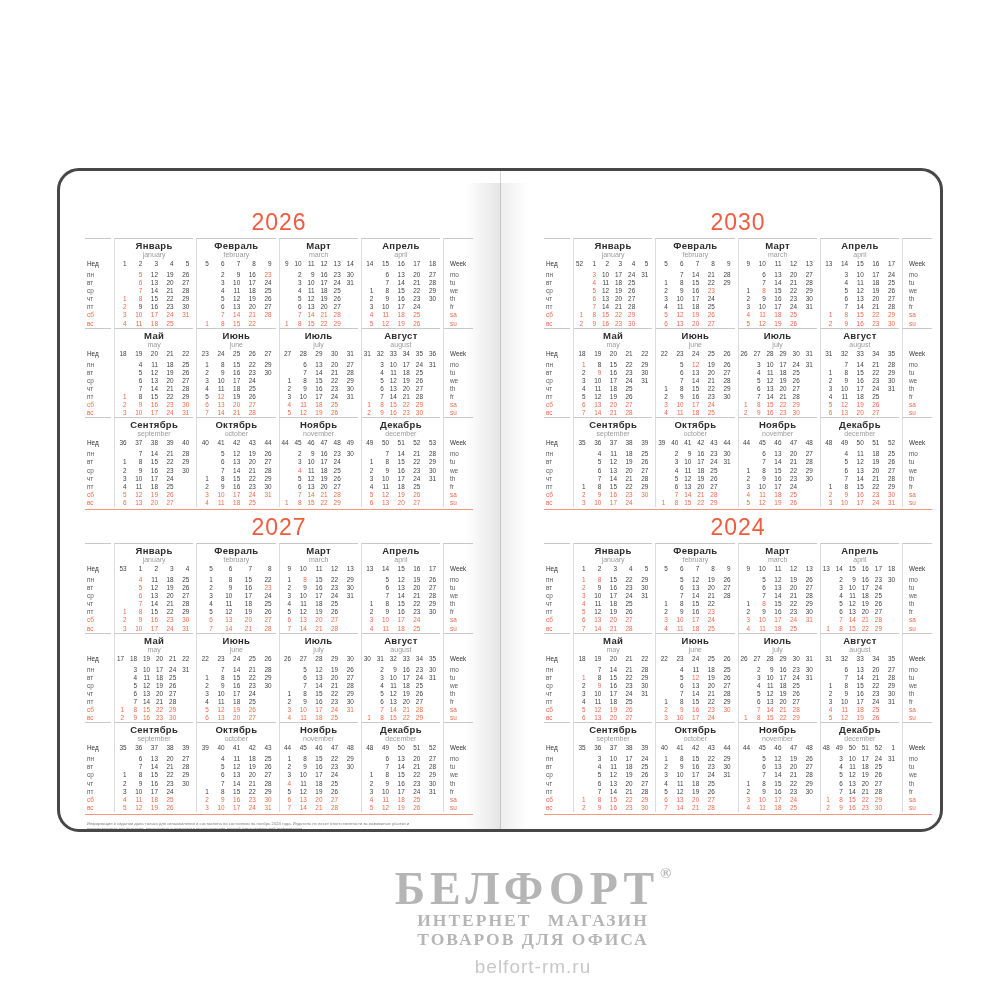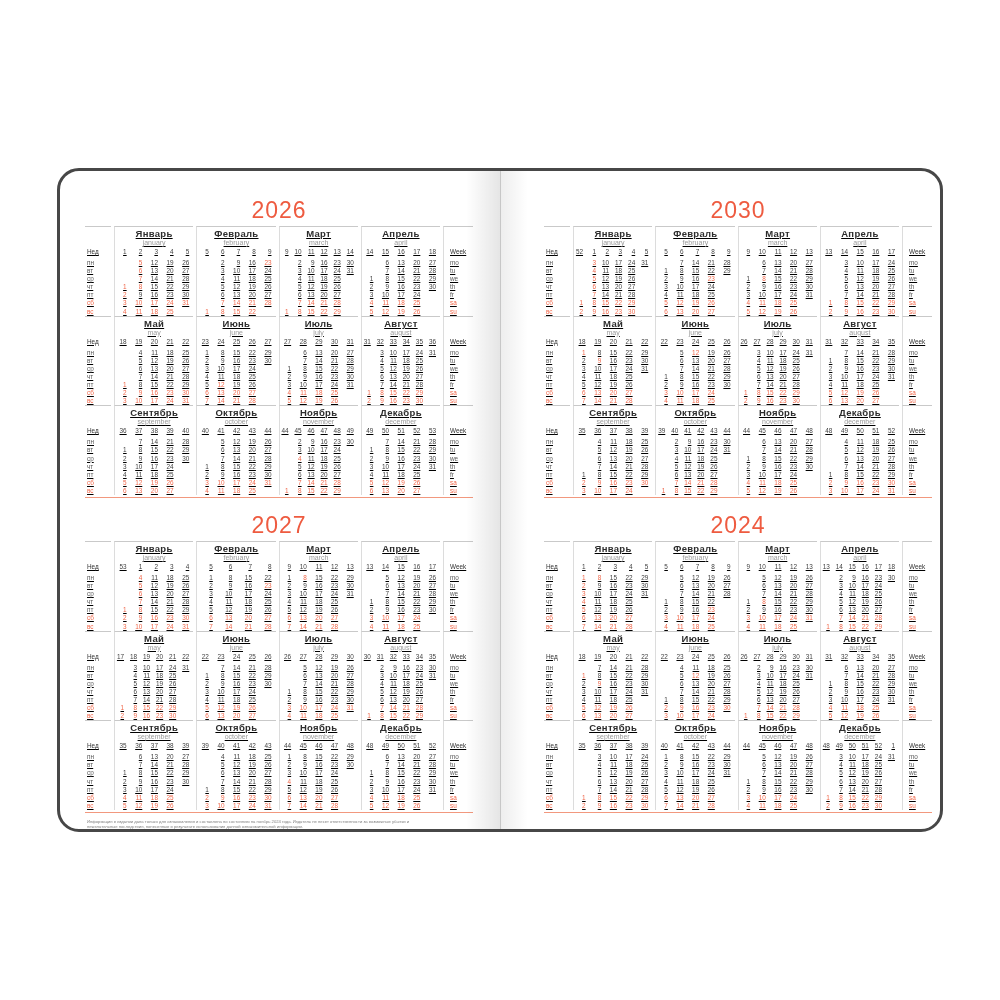--- a/index.html
+++ b/index.html
@@ -5,37 +5,37 @@
   html,body{margin:0;padding:0;background:#ffffff;}
   .stage{position:relative;width:1000px;height:1000px;background:#fff;overflow:hidden;
          font-family:"Liberation Sans","DejaVu Sans",sans-serif;
          --accent:#ee5b40;--day-red:#f0684b;--day-text:#3f3f3f;--label-gray:#5a5a5a;
          --month-en-gray:#9a9a9a;--rule-gray:#c9c9c9;--divider:#dcdcdc;--year-rule:#f2987e;
          --cover:#474747;--watermark-gray:#b5b5b5;--watermark-light:#c8c8c8;}
 
   .notebook{position:absolute;left:57px;top:168px;width:886px;height:664px;
             border:3px solid var(--cover);border-radius:22px;background:#fff;
             box-sizing:border-box;overflow:hidden;}
-  .page{position:absolute;top:0;height:100%;width:440px;}
+  .page{position:absolute;top:12px;height:100%;width:440px;}
   .page.left{left:0;}
   .page.right{left:440px;}
   .page.left::after{content:"";position:absolute;right:0;top:0;width:34px;height:100%;
       background:linear-gradient(90deg,rgba(0,0,0,0) 0%,rgba(0,0,0,0.10) 100%);pointer-events:none;}
   .page.right::before{content:"";position:absolute;left:0;top:0;width:28px;height:100%;
       background:linear-gradient(90deg,rgba(0,0,0,0.07) 0%,rgba(0,0,0,0) 100%);pointer-events:none;}
   .spine-line{position:absolute;left:440px;top:0;width:1px;height:100%;background:rgba(0,0,0,0.16);}
 
   .content{padding-top:28px;}
   .page.left  .content{width:388px;margin-left:25px;}
   .page.right .content{width:388px;margin-left:44px;}
 
   .year-title{font-size:23px;line-height:22px;letter-spacing:1px;color:var(--accent);
               text-align:center;margin:0 0 5px 0;}
-  .year-section + .year-section{margin-top:16px;}
-  .year-block{border-bottom:1px solid var(--year-rule);padding-bottom:2px;text-decoration:underline;}
+  .year-section + .year-section{margin-top:6px;}
+  .year-block{border-bottom:1px solid var(--year-rule);padding-bottom:2px;}
 
   .rowgroup{display:flex;gap:3px;align-items:stretch;}
   .rowgroup > *{border-top:1px solid var(--rule-gray);}
   .daycol{width:26px;flex:none;padding-top:20px;box-sizing:border-box;}
   .weekcol{width:30px;flex:none;padding-top:20px;border-left:1px solid var(--divider);
            padding-left:4px;box-sizing:border-box;}
   .month{flex:1 1 0;min-width:0;border-left:1px solid var(--divider);box-sizing:border-box;}
 
   .m-head{height:20px;text-align:center;padding-top:2px;box-sizing:border-box;}
   .m-ru{font-size:9.5px;font-weight:700;letter-spacing:.3px;color:#2d2d2d;line-height:10px;}
@@ -2789,13 +2789,19 @@
                   </div>
                 </div>
               </div>
             </div>
           </div>
         </div>
     </div>
     <div class="spine-line"></div>
   </div>
 
+  <div class="watermark">
+    <div class="wm-brand"><span>БЕЛФОРТ</span><sup class="wm-reg">®</sup></div>
+    <div class="wm-l2">ИНТЕРНЕТ МАГАЗИН</div>
+    <div class="wm-l3">ТОВАРОВ ДЛЯ ОФИСА</div>
+    <div class="wm-site">belfort-rm.ru</div>
+  </div>
 </div>
 
 </body></html>

